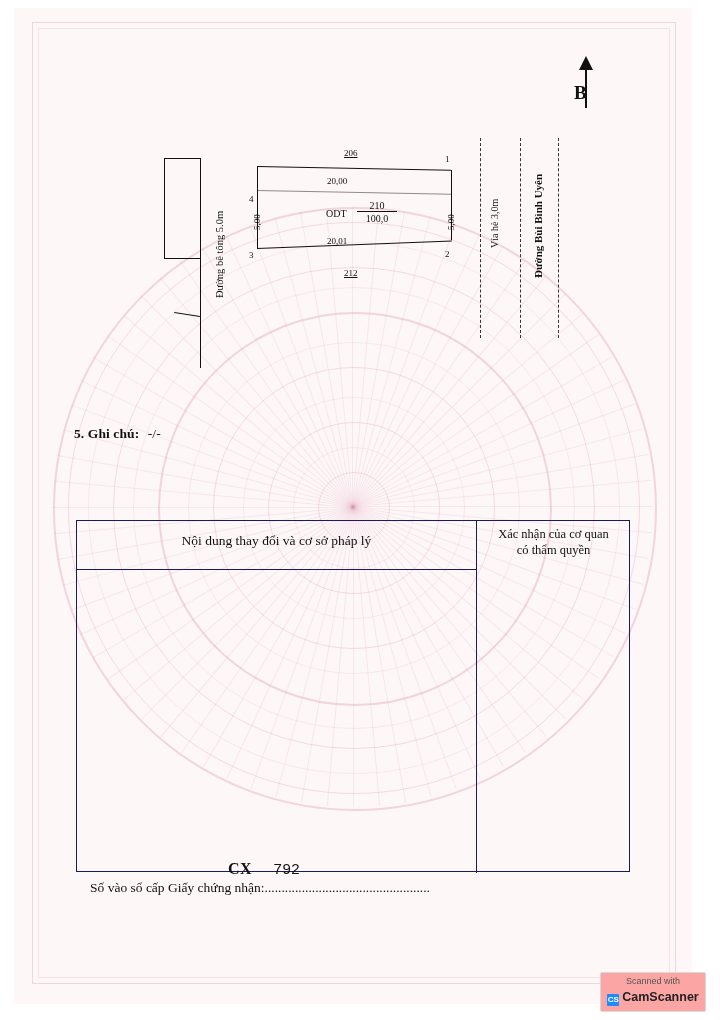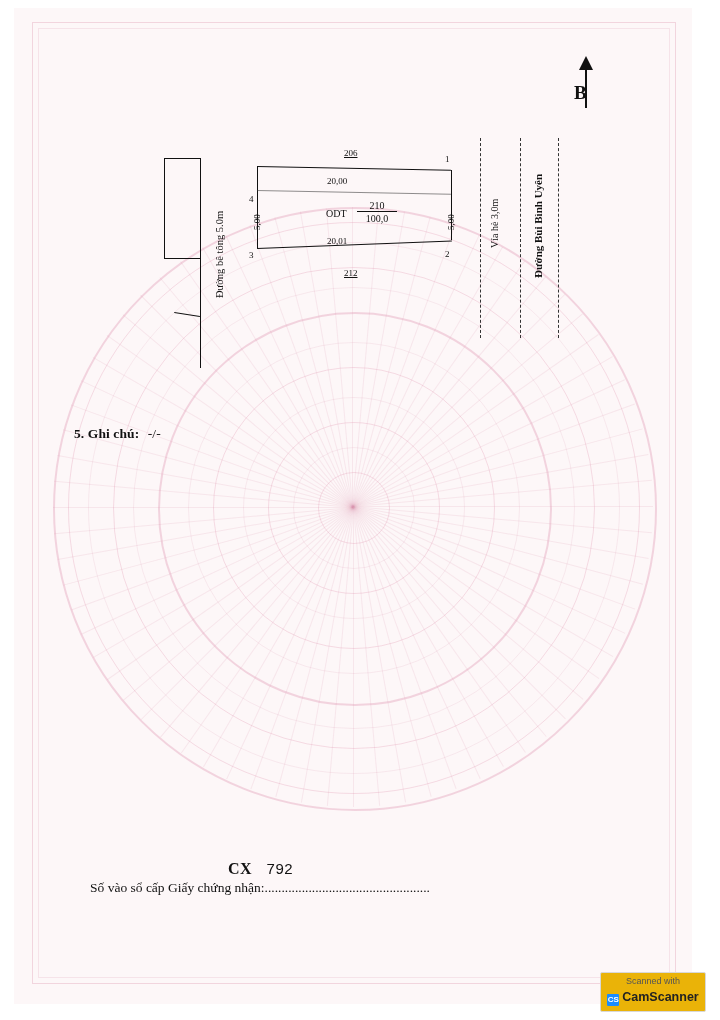--- a/index.html
+++ b/index.html
@@ -208,21 +208,21 @@
     line-height: 1.45;
   }
 
   
   .cam {
     position: absolute;
     right: 14px;
     bottom: 8px;
     width: 104px;
     height: 38px;
-    background: #eab308;
+    background: #fca5a5;
     border: 1px solid #d8d8d8;
     border-radius: 2px;
     font-family: "Liberation Sans", sans-serif;
   }
   .cam .top {
     position: absolute;
     left: 0; top: 3px;
     width: 104px;
     text-align: center;
     font-size: 9px;
@@ -398,24 +398,33 @@
         <div class="lbl vert" style="left:345px; top:110px; font-size:10px;">Vỉa hè 3,0m</div>
         <div class="lbl vert" style="left:388px; top:140px; font-size:11px; font-weight:bold;">Đường Bùi Bình Uyên</div>
       </div>
 
       <div class="hdr hdr5">
         <span>5. Ghi chú:</span>
         <span class="plain" style="margin-left:5px;">-/-</span>
       </div>
 
 
+      <div class="tbl">
+        <div class="vdiv"></div>
+        <div class="hdiv"></div>
+        <div class="th-left">Nội dung thay đổi và cơ sở pháp lý</div>
+        <div class="th-right">
+          <span>Xác nhận của cơ quan</span><br>
+          <span>có thẩm quyền</span>
+        </div>
+      </div>
 
       <div class="cx-stamp">
         <span>CX</span>
-        <span class="num" style="margin-left:10px;">792</span>
+        <span class="num" style="margin-left:17px;">792</span>
       </div>
 
       <div class="sovao">Số vào sổ cấp Giấy chứng nhận:.................................................</div>
 
     </div>
   </div>
 
   <div class="cam">
     <div class="top">Scanned with</div>
     <div class="bot">

